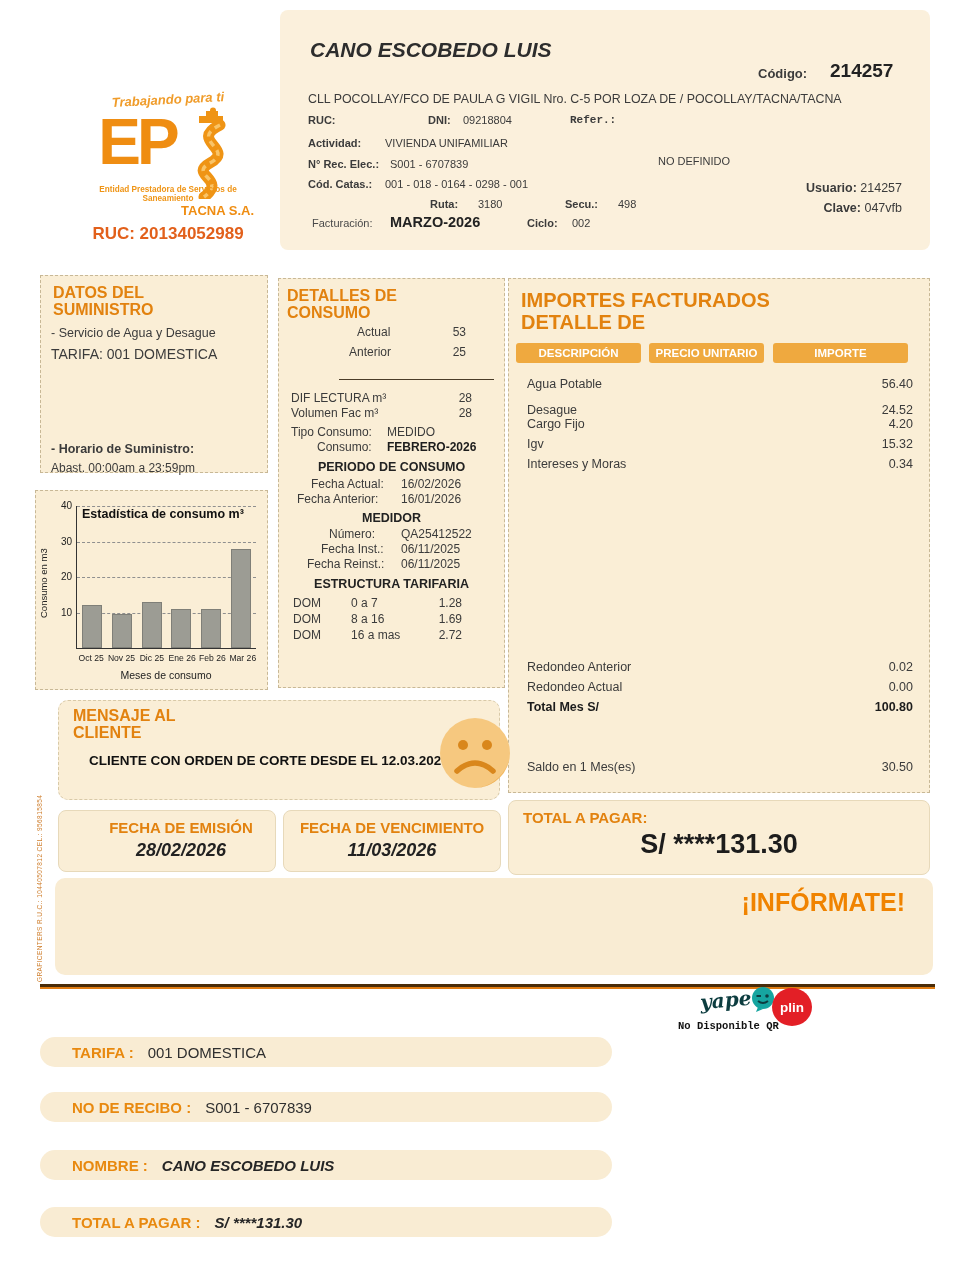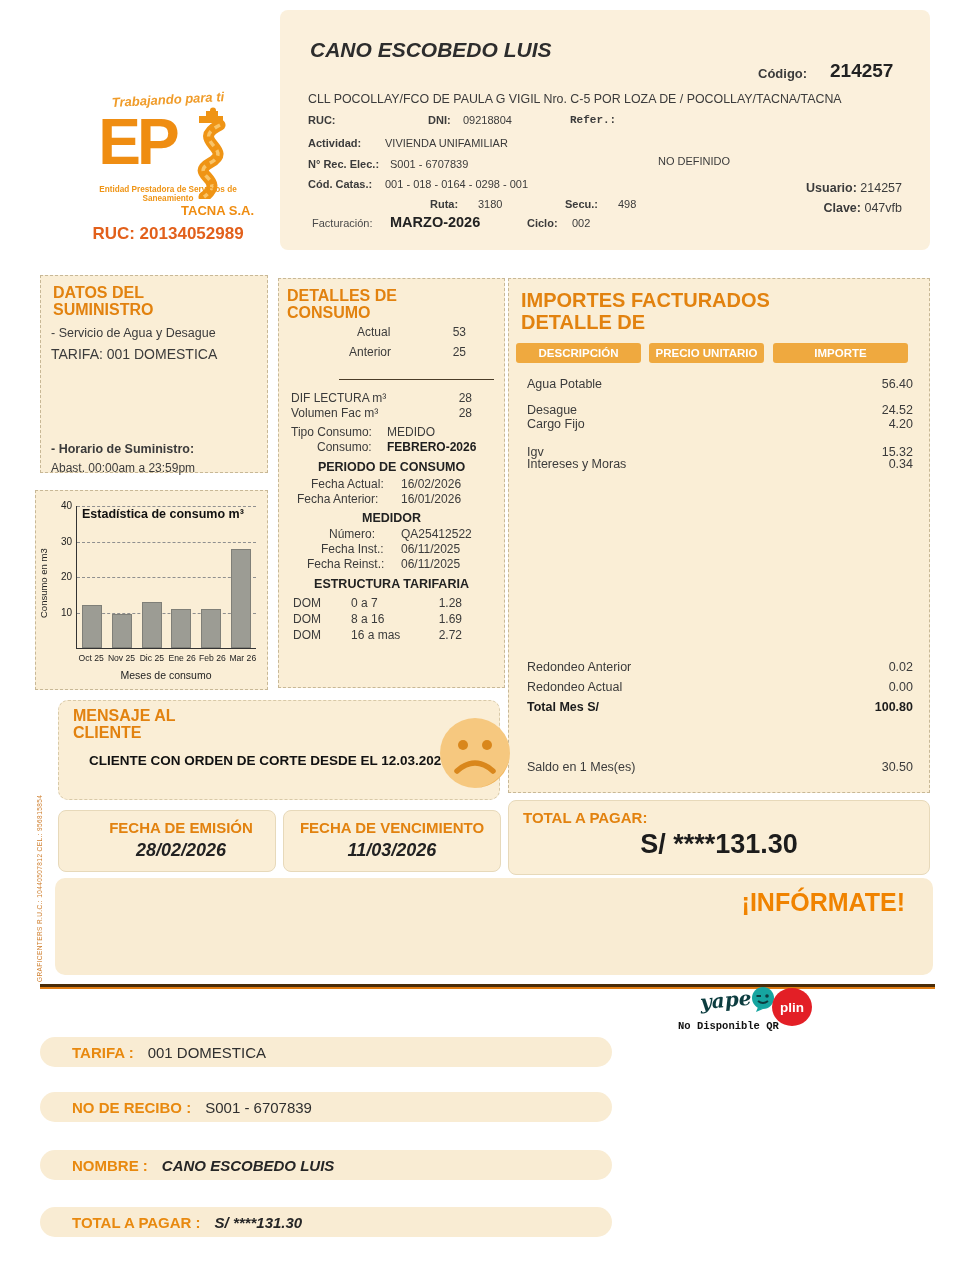--- a/index.html
+++ b/index.html
@@ -260,21 +260,21 @@
         <span>56.40</span>
     </div>
     <div class="imp-row" style="top:118px;margin-top:6px;">
       <span>Desague</span>
         <span>24.52</span>
     </div>
     <div class="imp-row" style="top:138px;">
       <span>Cargo Fijo</span>
         <span>4.20</span>
     </div>
-    <div class="imp-row" style="top:166px;">
+    <div class="imp-row" style="top:158px;">
       <span>Igv</span>
         <span>15.32</span>
     </div>
     <div class="imp-row" style="top:178px;">
       <span>Intereses y Moras</span>
         <span>0.34</span>
     </div>
     <div class="red-row" style="top:381px;">
       <span>Redondeo Anterior</span>
         <span>0.02</span>

